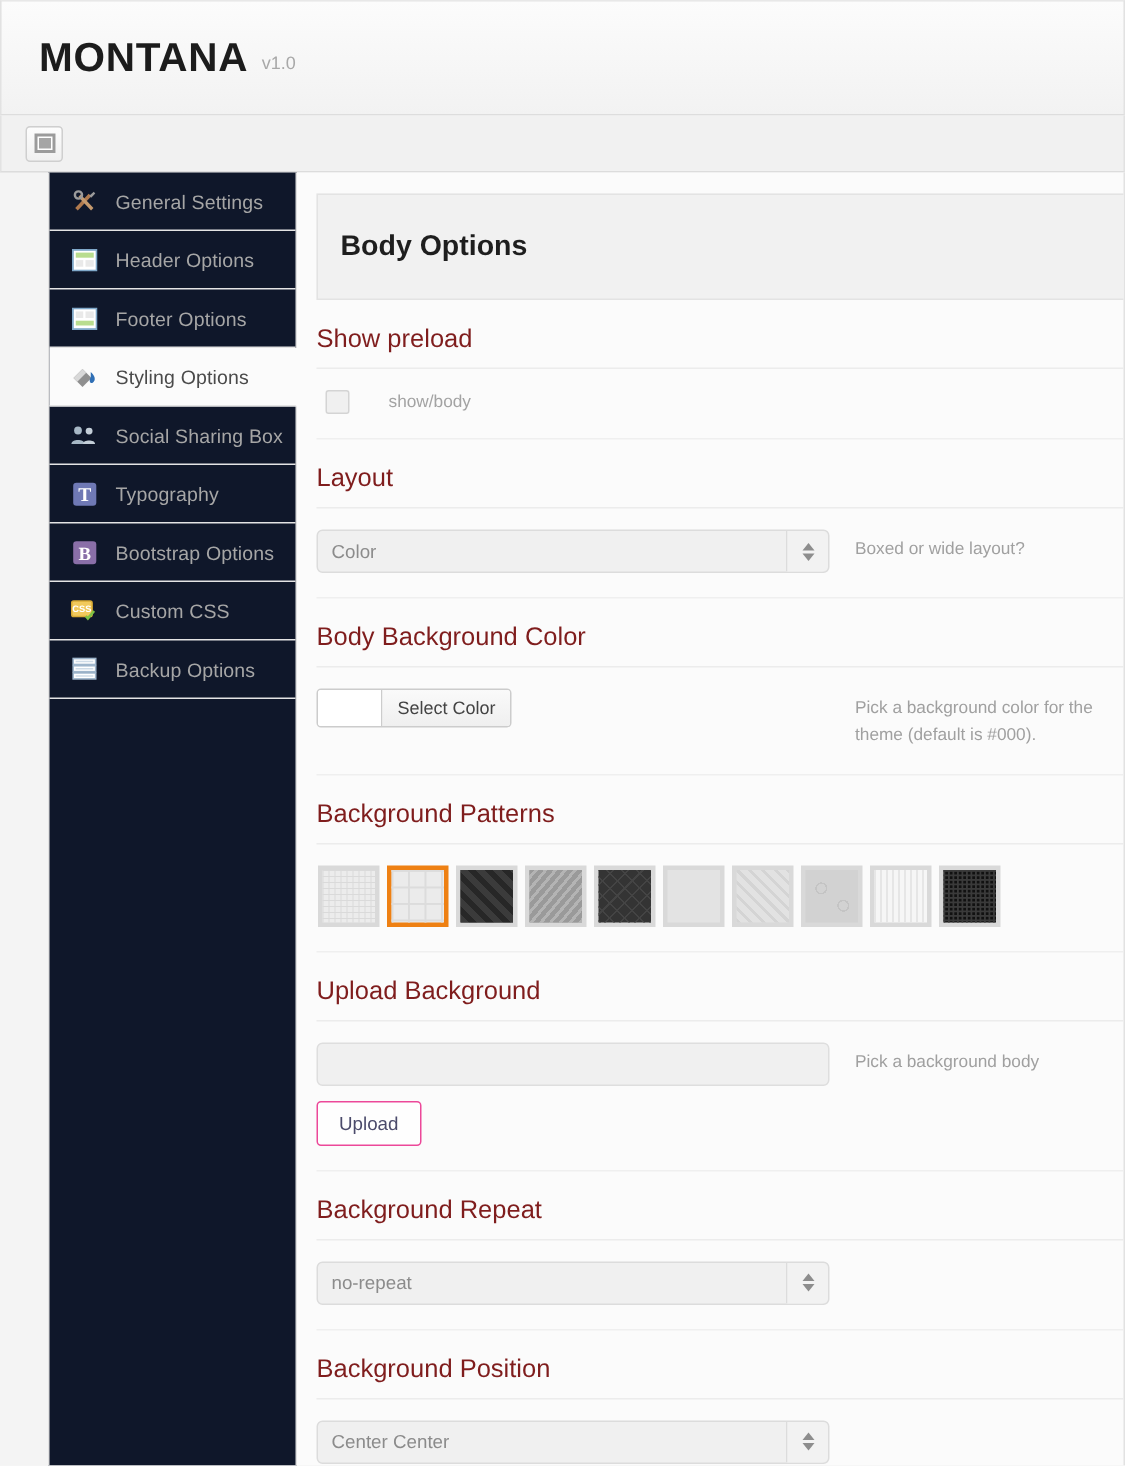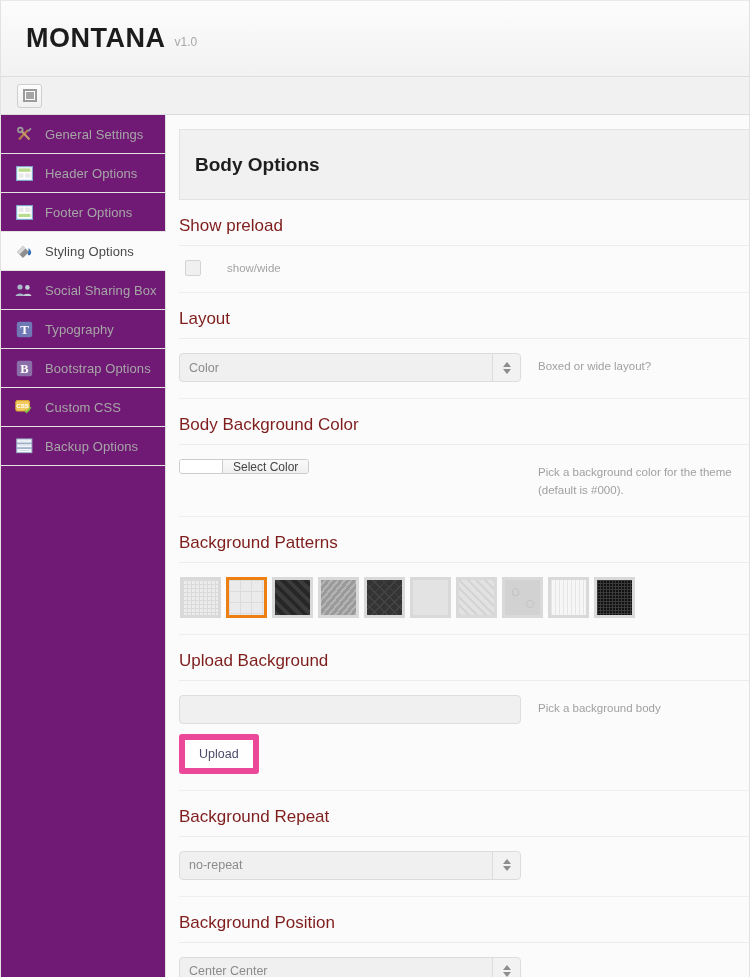--- a/index.html
+++ b/index.html
@@ -70,24 +70,25 @@
     position: absolute; left: 1px; right: 1px; top: 1px; bottom: 1px;
     background: #a5a5a5;
   }
 
   
   .shell { display: flex; height: 862px; }
 
   
   .sidebar {
     width: 166px;
-    background: #701a75;
+    background: #0f172a;
     border-left: 1px solid #e2e2e2;
     border-right: 1px solid #e0e0e0;
     flex: 0 0 166px;
+    margin-left: 32px;
   }
   .nav-item {
     height: 39px;
     display: flex; align-items: center;
     padding-left: 14px;
     border-bottom: 1px solid #e4e4e4;
     cursor: pointer;
     color: #a6a6a6;
     font-size: 13px;
   }
@@ -194,21 +195,21 @@
   .arrows i.up { border-bottom: 5px solid #8d8d8d; }
   .arrows i.dn { border-top: 5px solid #8d8d8d; }
 
   
   .colorpick {
     display: inline-flex;
     border: 1px solid #ccc;
     border-radius: 3px;
     overflow: hidden;
     background: #fff;
-    height: 15px;
+    height: 26px;
     cursor: pointer;
   }
   .colorpick .swatch { width: 43px; background: #ffffff; border-right: 1px solid #ccc; }
   .colorpick .cplabel {
     padding: 0 10px;
     font-size: 12px;
     color: #444;
     background: linear-gradient(to bottom, #fafafa, #efefef);
     display: flex; align-items: center;
   }
@@ -230,21 +231,21 @@
     background: #f0f0f0;
     border: 1px solid #dedede;
     border-radius: 4px;
   }
   .btn-upload {
     display: inline-block;
     padding: 7px 14px;
     font-size: 12.5px;
     color: #4b4b6b;
     background: #fefefe;
-    border: 6px solid #ec4899;
+    border: 1px solid #ec4899;
     border-radius: 3px;
     cursor: pointer;
   }
   .gap { height: 10px; }
 </style>
 </head>
 <body>
 
 <div class="app">
 
@@ -374,21 +375,21 @@
 
       <div class="panel-head">
         <h2>Body Options</h2>
       </div>
 
       <div class="field-title">Show preload</div>
       <div class="field-row">
         <div class="field-ctl">
           <div class="cbrow">
             <span class="cbox"></span>
-            <span class="cblabel">show/wide</span>
+            <span class="cblabel">show/body</span>
           </div>
         </div>
       </div>
 
       <div class="field-title">Layout</div>
       <div class="field-row">
         <div class="field-ctl">
           <div class="sel">
             <span>Color</span>
             <span class="stepper">

